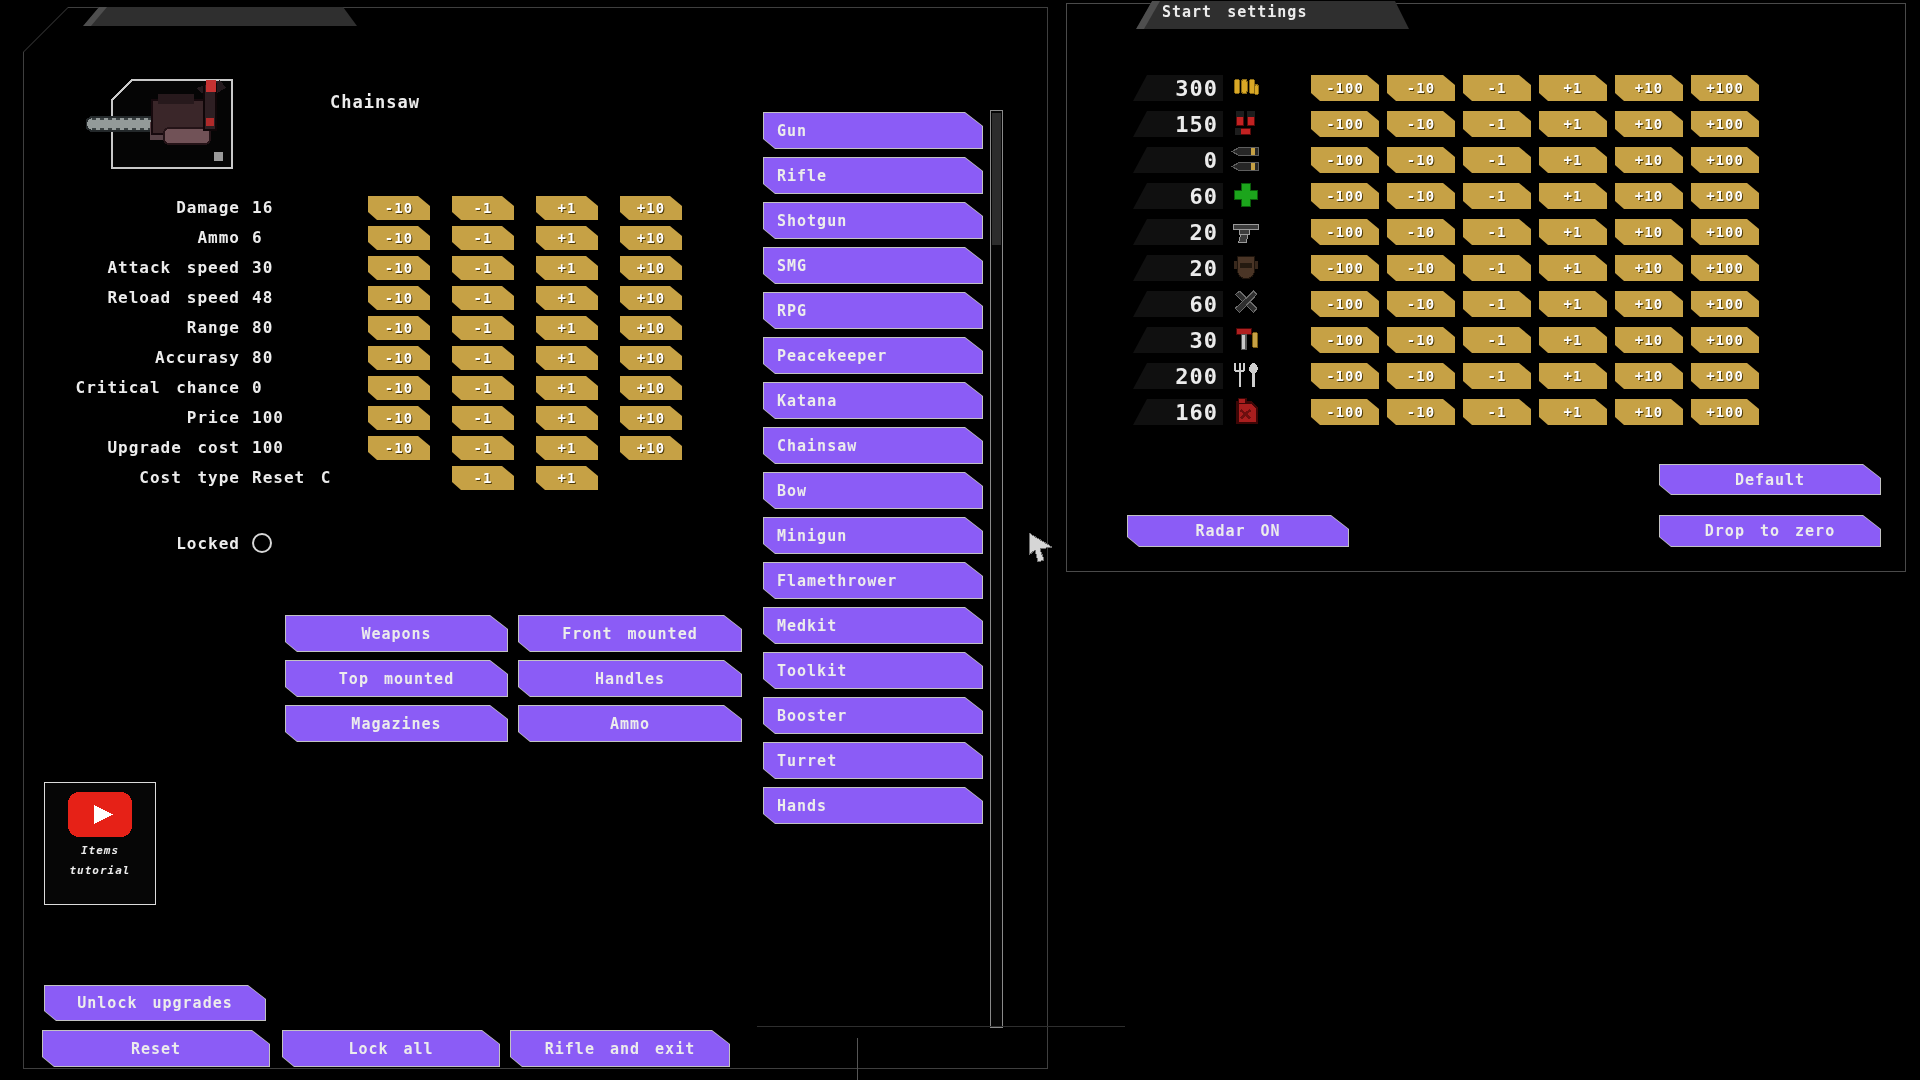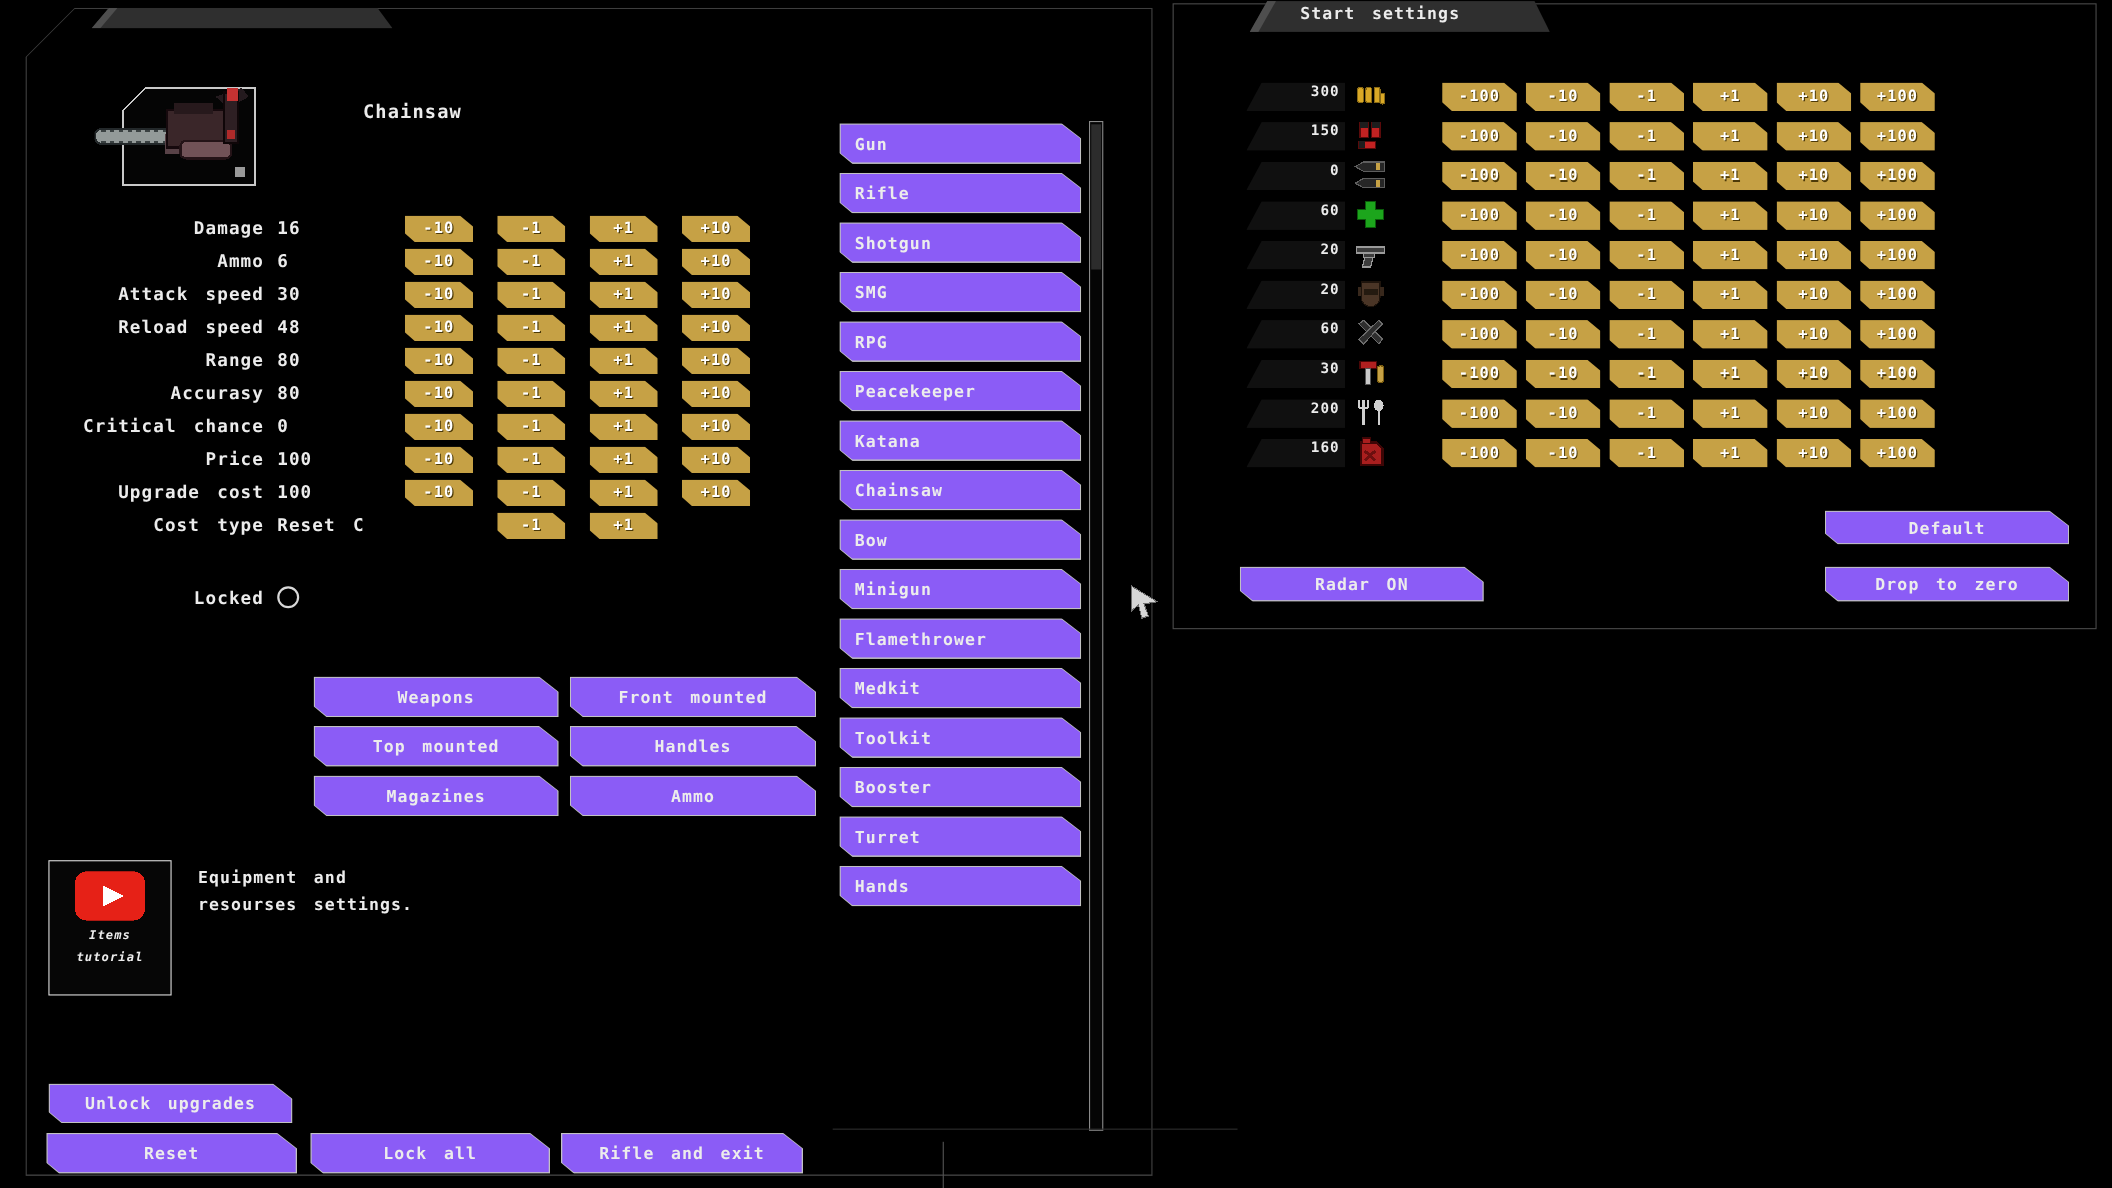--- a/index.html
+++ b/index.html
@@ -15,21 +15,21 @@
     clip-path:polygon(44px 0,100% 0,100% 100%,0 100%,0 44px);}
   .right-panel{position:absolute;left:1066px;top:3px;width:840px;height:569px;
     background:#000;border:1px solid #4a4a4a;}
 
   .tab{position:absolute;background:#2f2f2f;
     clip-path:polygon(16px 0,calc(100% - 14px) 0,100% 100%,0 100%);}
   .tab:before{content:"";position:absolute;left:0;top:0;bottom:0;width:24px;background:#4e4e4e;
     clip-path:polygon(16px 0,24px 0,8px 100%,0 100%);}
   .left-tab{left:60px;top:0;width:274px;height:19px;}
   .right-tab{left:69px;top:-3px;width:273px;height:28px;font-size:15px;}
-  .right-tab span{position:absolute;left:46px;top:2px;white-space:nowrap;}
+  .right-tab span{position:absolute;left:26px;top:2px;white-space:nowrap;}
 
   
   .cbtn{position:absolute;background:#c2c2c2;
     clip-path:polygon(0 0,calc(100% - 18px) 0,100% 14px,100% 100%,12px 100%,0 calc(100% - 10px));}
   .cbtn .fill{position:absolute;inset:1px;background:#8b5cf6;
     clip-path:polygon(0 0,calc(100% - 17px) 0,100% 13px,100% 100%,11px 100%,0 calc(100% - 9px));
     display:flex;align-items:center;justify-content:center;font-size:15px;white-space:nowrap;}
   .cbtn.left-align .fill{justify-content:flex-start;padding-left:13px;}
 
   
@@ -81,21 +81,21 @@
   .weapon-list .cbtn{position:relative;height:37px;margin-bottom:8px;}
   .list-scrollbar{position:absolute;left:967px;top:103px;width:13px;height:918px;
     border:1px solid #8a8a8a;background:#050505;}
   .list-thumb{position:absolute;left:1px;top:2px;width:9px;height:132px;background:#2c2c2c;}
 
   
   .res-rows{position:absolute;left:60px;top:70px;width:700px;}
   .res-row{position:relative;height:36px;}
   .wedge{position:absolute;left:6px;top:1px;width:90px;height:26px;background:#101010;
     clip-path:polygon(14px 0,100% 0,100% 100%,0 100%);}
-  .res-value{position:absolute;right:5px;top:1px;font-size:13px;}
+  .res-value{position:absolute;right:5px;top:1px;font-size:22px;}
   .res-icon{position:absolute;left:104px;top:-2px;width:30px;height:30px;}
   .res-icon svg{width:30px;height:30px;}
   .res-btns{position:absolute;left:160px;top:1px;width:460px;height:26px;}
   .res-btns .gbtn{top:0;width:68px;height:26px;margin-left:24px;}
   .res-btns .gbtn:nth-of-type(1){left:0;}
   .res-btns .gbtn:nth-of-type(2){left:76px;}
   .res-btns .gbtn:nth-of-type(3){left:152px;}
   .res-btns .gbtn:nth-of-type(4){left:228px;}
   .res-btns .gbtn:nth-of-type(5){left:304px;}
   .res-btns .gbtn:nth-of-type(6){left:380px;}
@@ -335,25 +335,20 @@
         <rect x="0" y="0" width="40" height="28" rx="7" fill="#e62117"></rect>
         <polygon points="16,8 28,14 16,20" fill="#fff"></polygon>
       </svg>
       <div class="yt-lines">
 
       <div>Items</div>
           <div>tutorial</div>
         </div>
     </div>
 
-    <div class="desc">
-
-    <div>Equipment and</div>
-        <div>resourses settings.</div>
-      </div>
 
     <div class="cbtn unlock-btn">
       <span class="fill">
           <span>Unlock upgrades</span>
         </span>
     </div>
 
     <div class="footer">
 
         <div class="cbtn">

